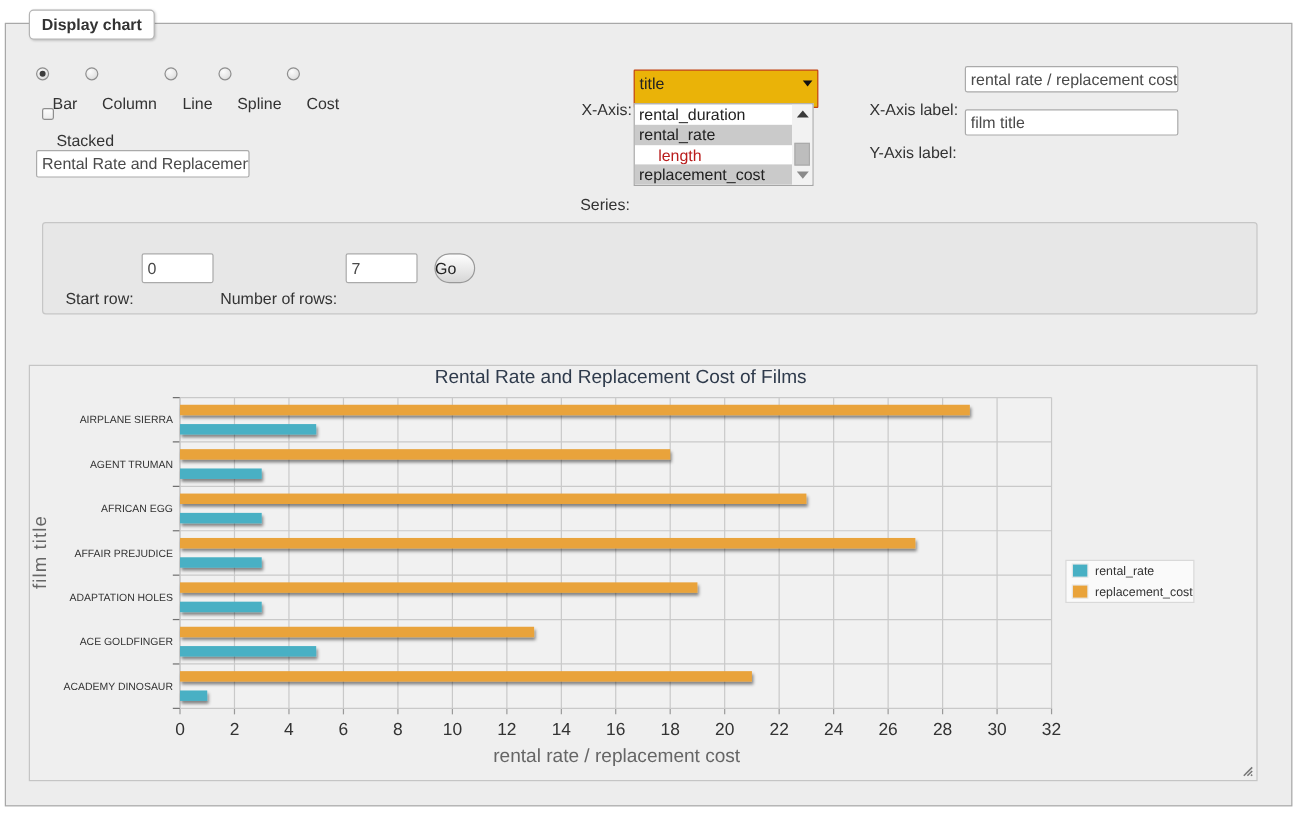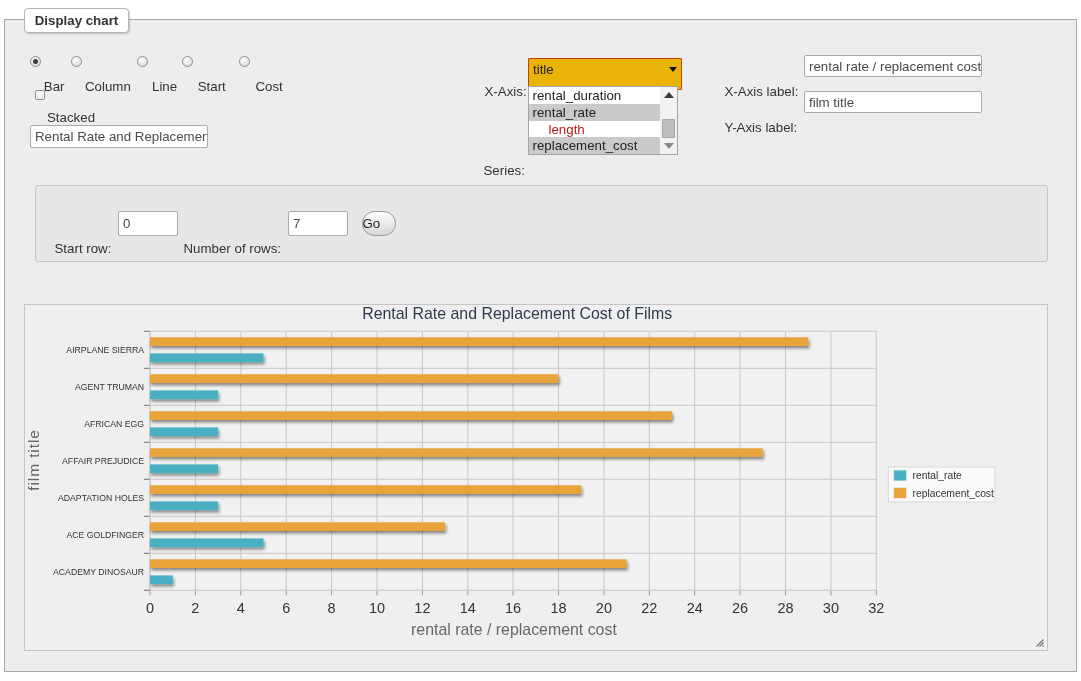--- a/index.html
+++ b/index.html
@@ -22,21 +22,21 @@
 <span class="radio" style="left:30.0px;top:56.3px">
     <span class="rdot"></span>
   </span>
 <span class="radio" style="left:70.7px;top:56.3px"></span>
 <span class="radio" style="left:136.6px;top:56.3px"></span>
 <span class="radio" style="left:181.7px;top:56.3px"></span>
 <span class="radio" style="left:238.8px;top:56.3px"></span>
 <span class="lab" style="left:43.8px;top:54.7px">Bar</span>
 <span class="lab" style="left:85.0px;top:54.7px">Column</span>
 <span class="lab" style="left:152.0px;top:54.7px">Line</span>
-<span class="lab" style="left:197.7px;top:54.7px">Start</span>
+<span class="lab" style="left:197.7px;top:54.7px">Spline</span>
 <span class="lab" style="left:255.4px;top:54.7px">Cost</span>
 
 <span class="checkbox" style="left:35px;top:89.5px"></span>
 <span class="lab" style="left:47px;top:85.7px">Stacked</span>
 
 <input class="txt" style="left: 30px; top: 125px; width: 178px; height: 23px;" value="Rental Rate and Replacement Cost of Films">
 
 <span class="lab" style="left:484.5px;top:59.5px">X-Axis:</span>
 <div style="position:absolute;left:528px;top:58px;width:154px;height:32px;border:1px solid #c2410c;border-radius:1px;background:#eab308">
   <span style="position:absolute;left:4px;top:3px;font-size:13.3px;color:#222">title</span>

